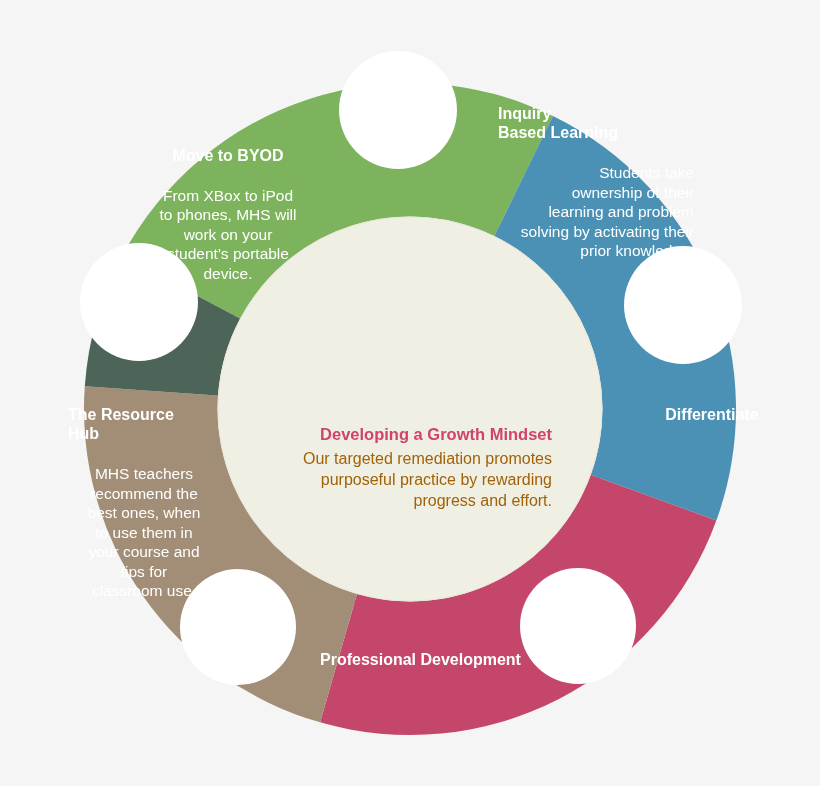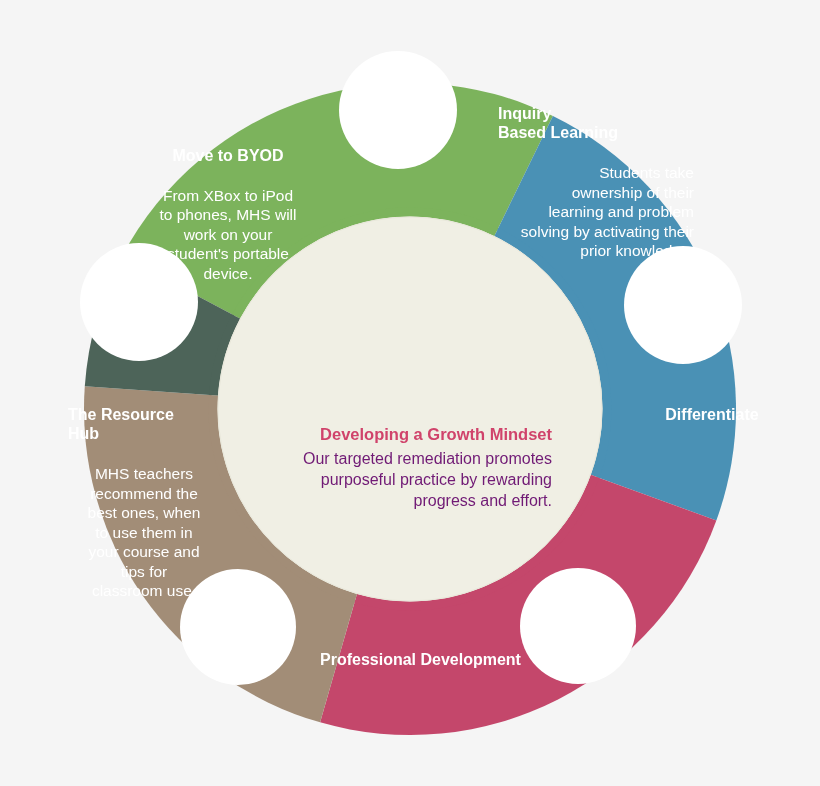--- a/index.html
+++ b/index.html
@@ -68,21 +68,21 @@
   #center-heading {
     display: block;
     color: #d0436b;
     font-weight: bold;
     font-size: 16.5px;
     line-height: 22px;
     margin-bottom: 3px;
   }
   #center-body {
     display: block;
-    color: #701a75;
+    color: #a16207;
     font-size: 16px;
     line-height: 21px;
     white-space: pre-line;
   }
 </style>
 </head>
 <body style="background: rgb(245, 245, 245);">
 
 <div id="diagram-root">
 

